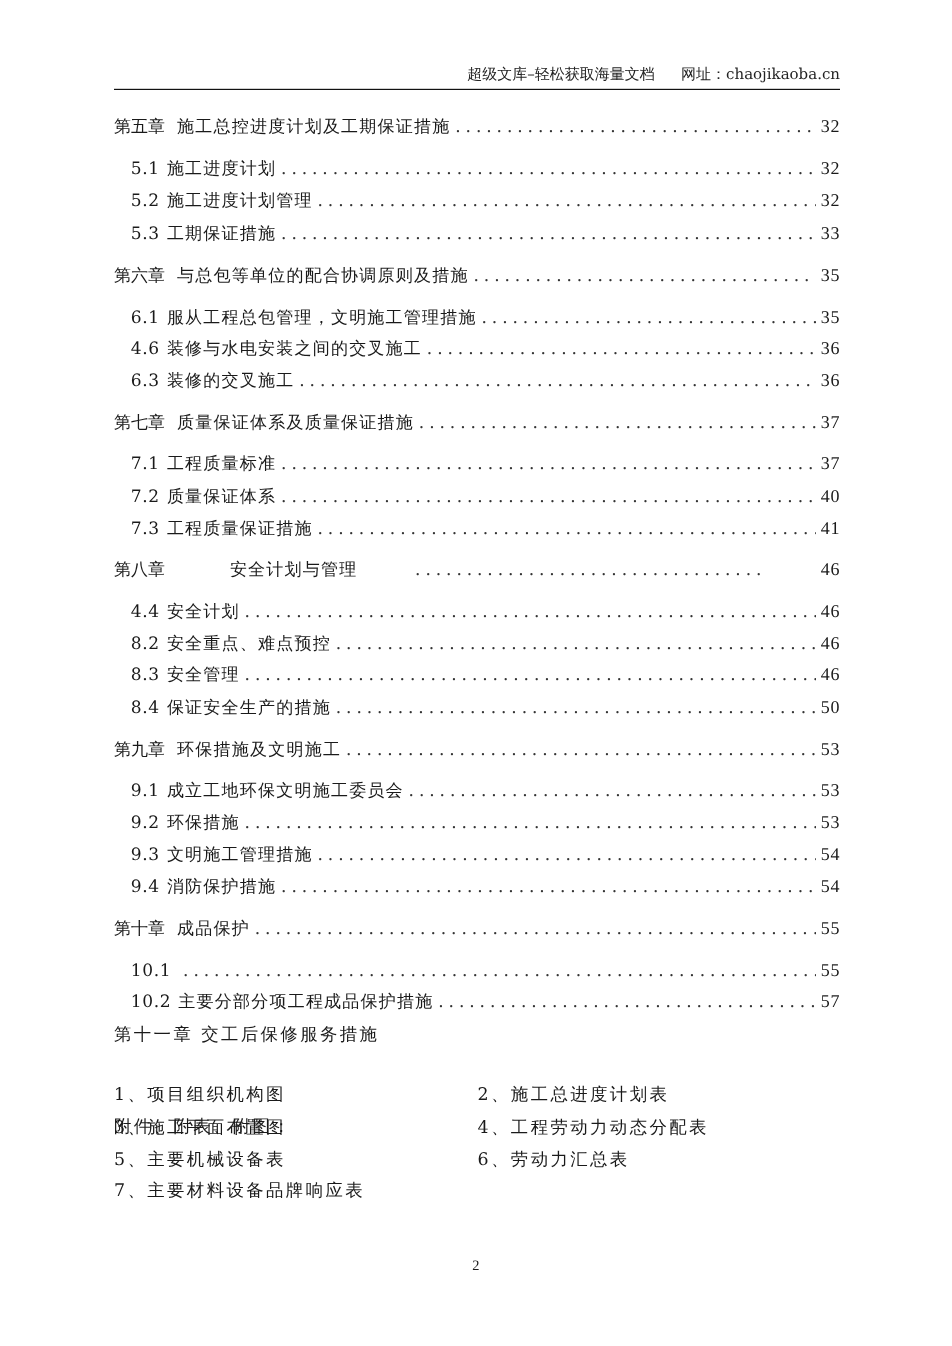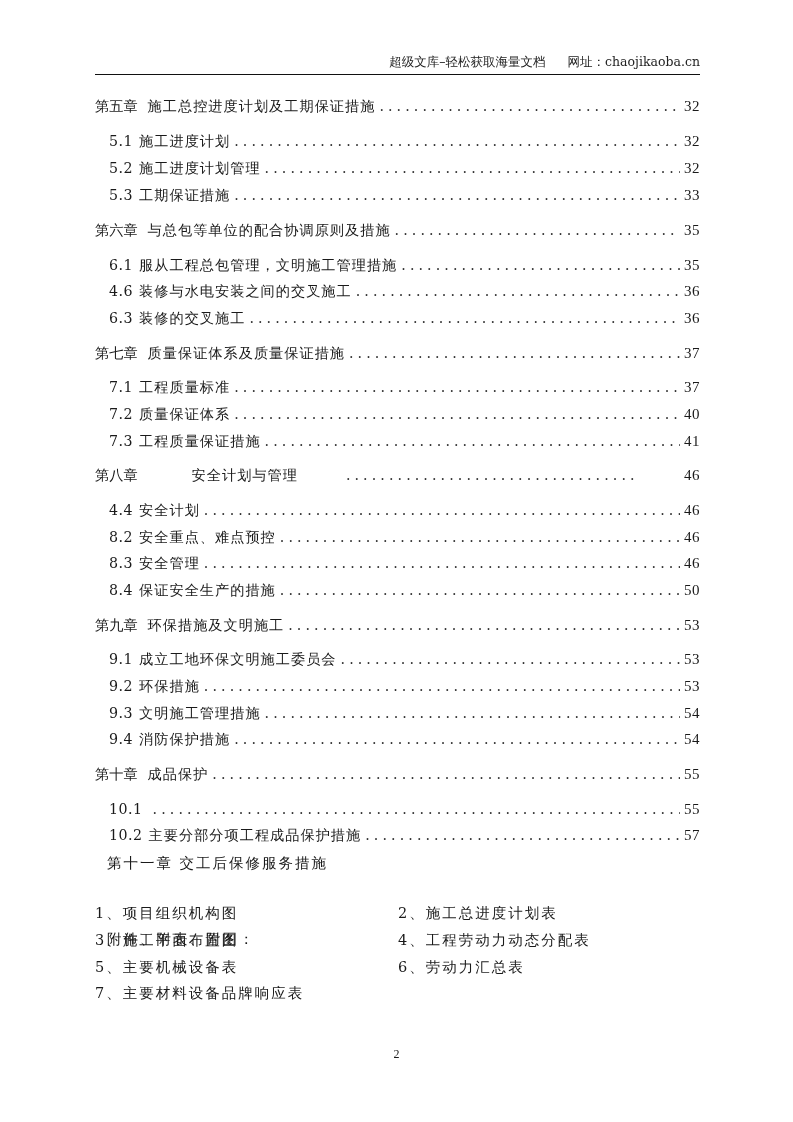--- a/index.html
+++ b/index.html
@@ -12,21 +12,21 @@
   .toc { position: absolute; left: 95px; top: 0; width: 605px; }
   .toc-row { position: absolute; left: 0; width: 605px; height: 22px; display: flex; align-items: baseline;
              font-size: 14.2px; line-height: 22px; white-space: nowrap; }
   .toc-row.sub { left: 14px; width: 591px; }
   .toc-row .num { margin-right: 6px; letter-spacing: 0.5px; }
   .toc-row .chap { margin-right: 10px; }
   .toc-row .title { letter-spacing: 1px; }
   .toc-row .leader { flex: 1; overflow: hidden; margin: 0 4px; letter-spacing: 4.1px; color: #333; }
   .toc-row .leader::after { content: "......................................................................................................................................................................"; }
   .toc-row .page { letter-spacing: 0.5px; font-family: "Liberation Serif", serif; font-size: 15px; }
-  .plain-row { position: absolute; left: 95px; font-size: 14.5px; letter-spacing: 2px; white-space: nowrap; line-height: 22px; margin-left: 12px; }
+  .plain-row { position: absolute; left: 95px; font-size: 14.5px; letter-spacing: 2px; white-space: nowrap; line-height: 22px; }
   .att-row { position: absolute; font-size: 14.5px; letter-spacing: 2px; white-space: nowrap; line-height: 22px; }
   .page-num { position: absolute; left: 0; width: 793px; top: 1047px; text-align: center; font-size: 12px;
               font-family: "Liberation Serif", serif; }
 </style>
 </head>
 <body>
 
 <div class="header">
   <div class="header-text">
     <span>超级文库–轻松获取海量文档</span>

